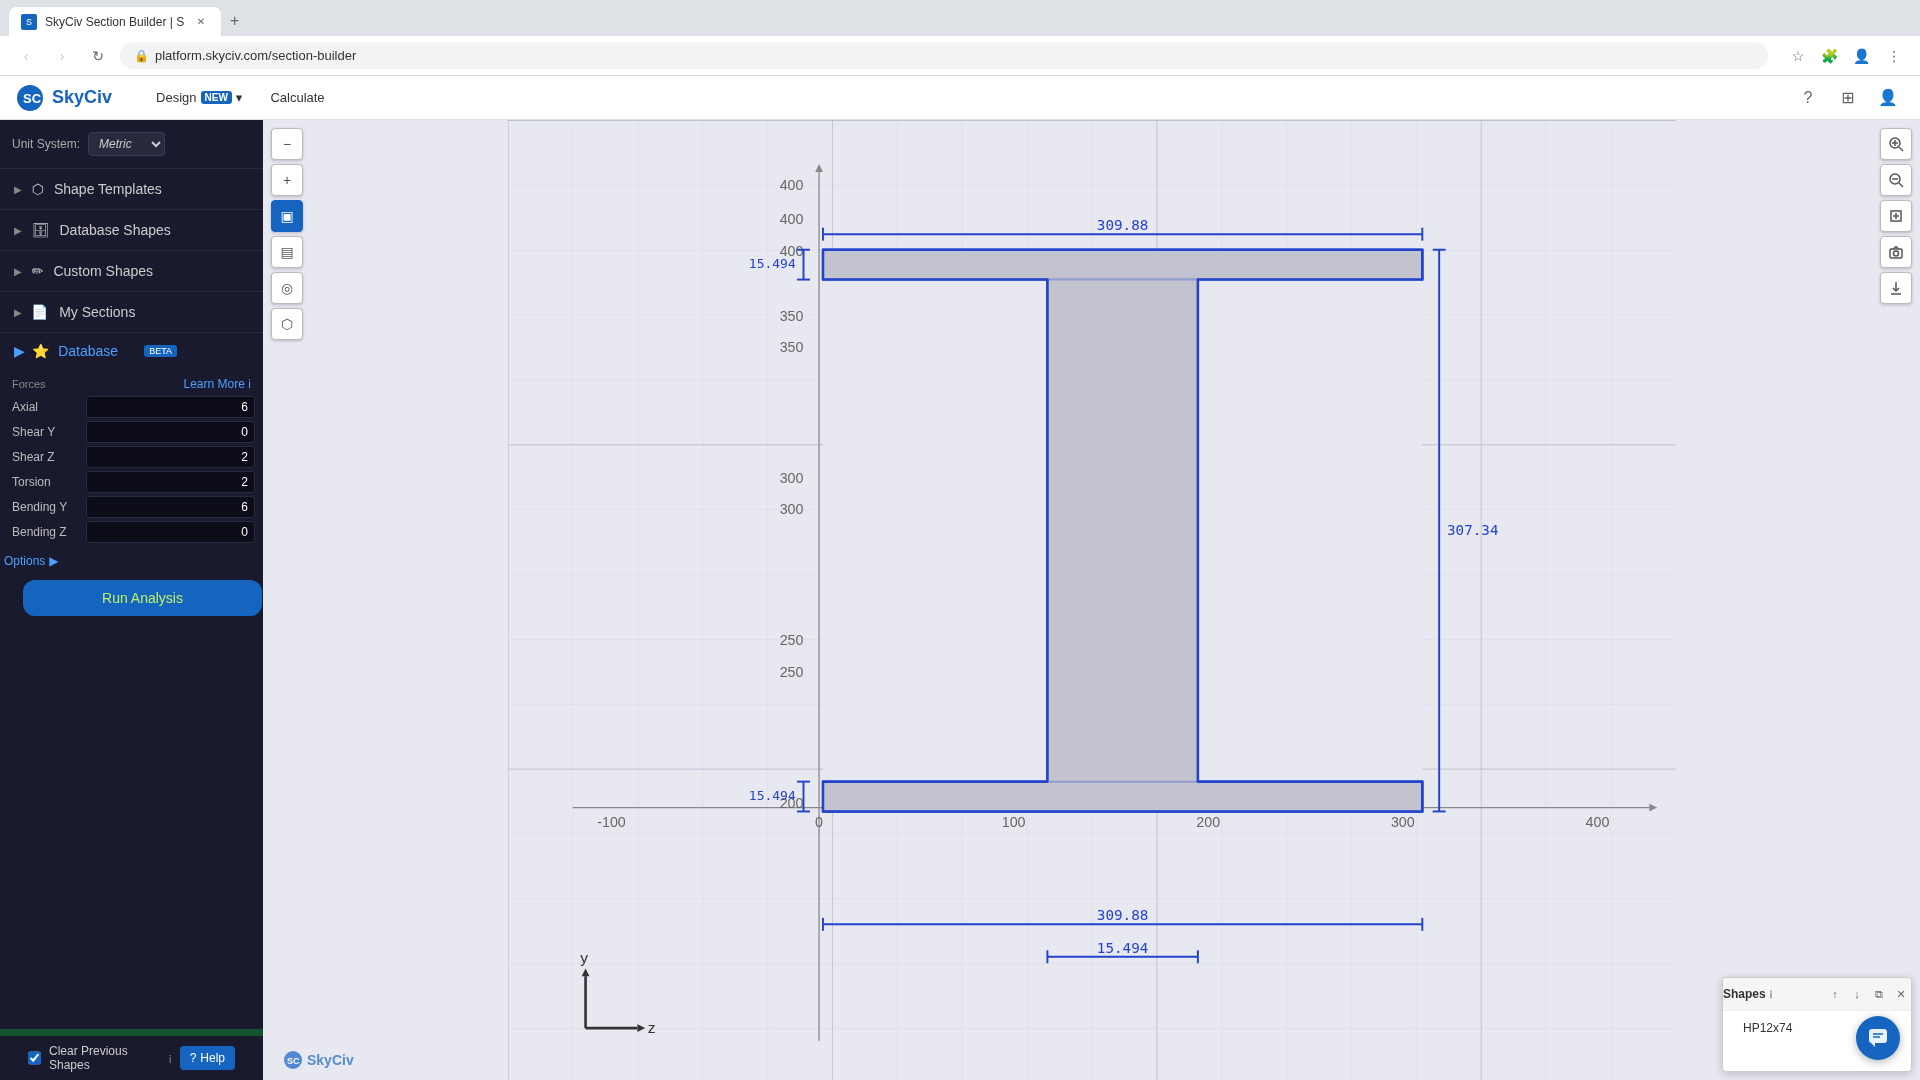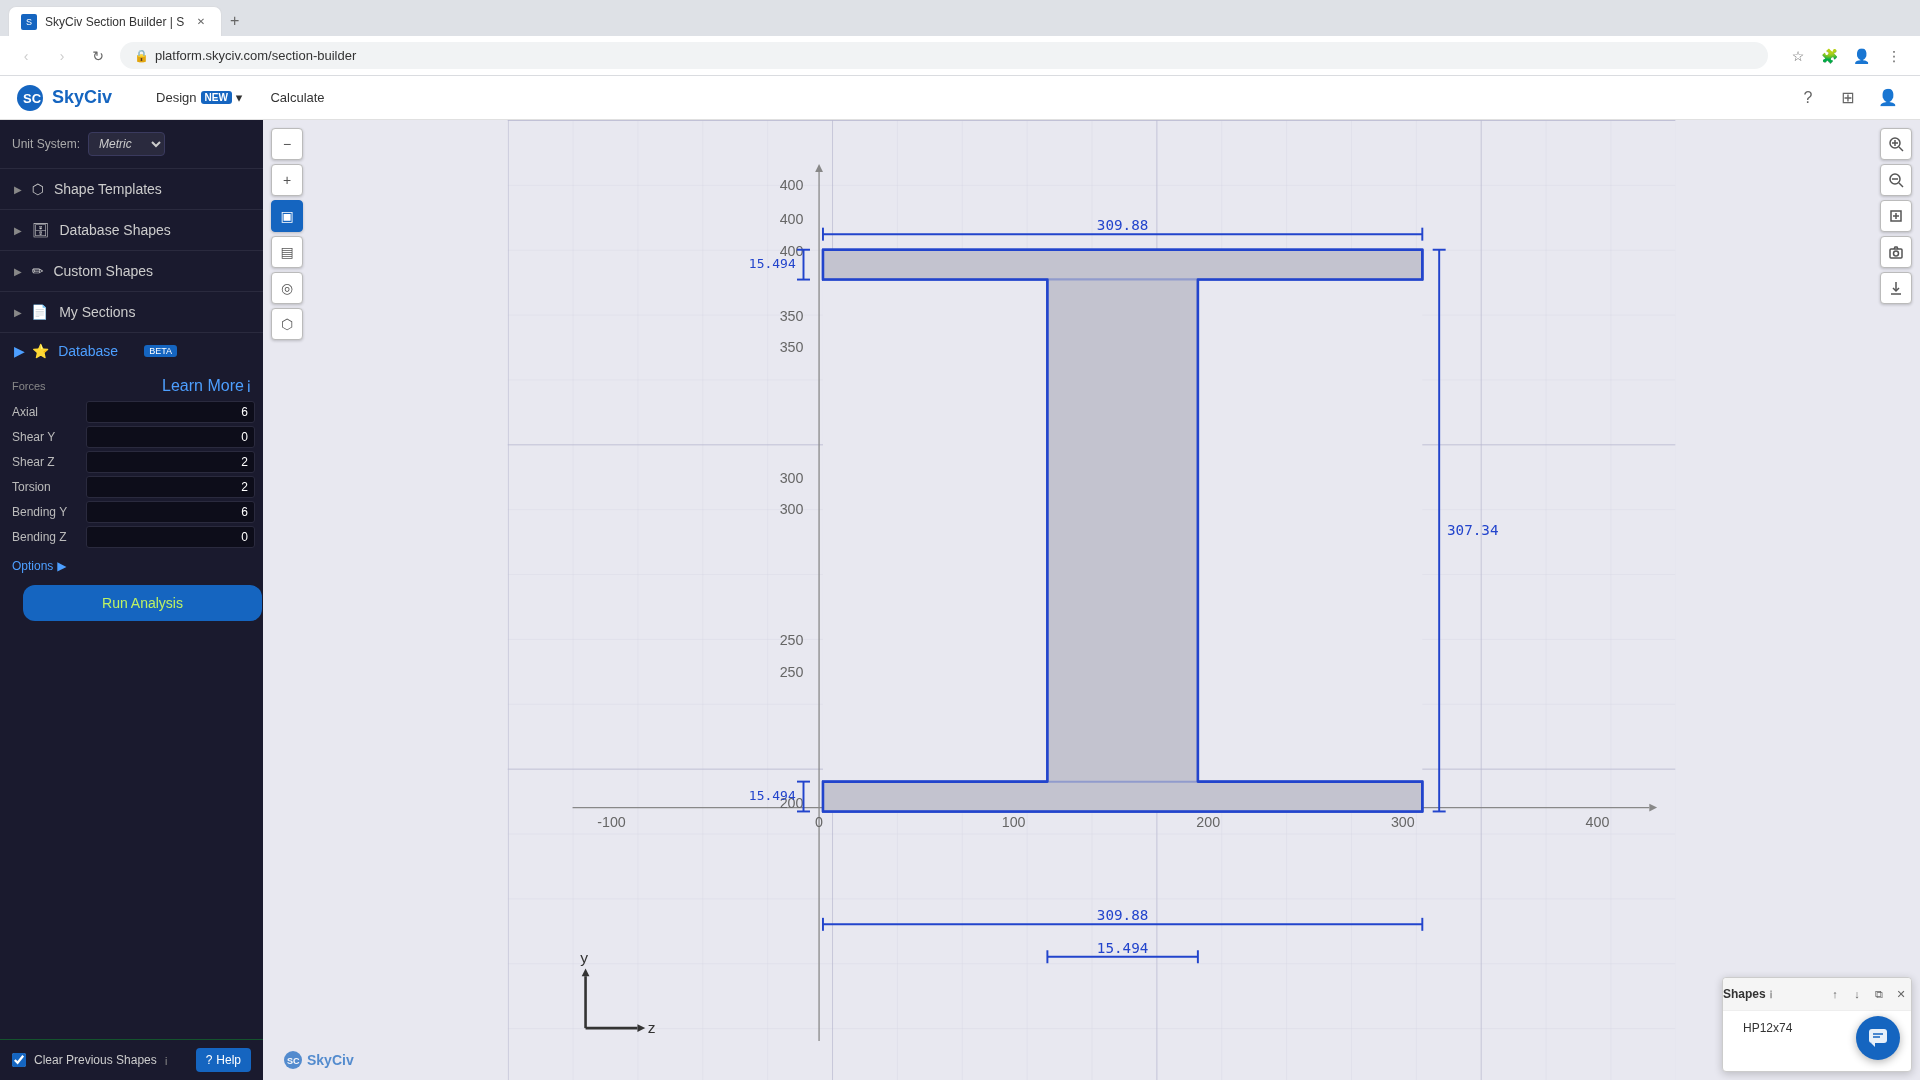--- a/index.html
+++ b/index.html
@@ -39,29 +39,29 @@
     .sidebar-section { border-bottom: 1px solid #2a2a3e; }
     .sidebar-item { display: flex; align-items: center; gap: 10px; padding: 12px 14px; cursor: pointer; font-size: 14px; color: #ccc; }
     .sidebar-item .arrow { font-size: 10px; color: #888; }
     .sidebar-item .item-icon { font-size: 14px; }
 
     
     .analysis-section { padding: 0 0 8px; }
     .analysis-header { display: flex; align-items: center; gap: 8px; padding: 10px 14px; cursor: pointer; color: #4d9fff; font-size: 14px; font-weight: 500; }
     .analysis-header .beta-badge { background: #1565c0; color: white; font-size: 9px; padding: 1px 5px; border-radius: 3px; margin-left: 18px; }
     .forces-header { display: flex; align-items: center; justify-content: space-between; padding: 6px 12px 4px; font-size: 11px; color: #888; }
-    .learn-more { color: #4d9fff; font-size: 16px; display: flex; align-items: center; gap: 3px; cursor: pointer; }
+    .learn-more { color: #4d9fff; font-size: 12px; display: flex; align-items: center; gap: 3px; cursor: pointer; }
     .forces-table { padding: 0 12px; }
     .force-row { display: flex; align-items: center; gap: 4px; margin-bottom: 3px; }
     .force-label { width: 70px; font-size: 12px; color: #bbb; flex-shrink: 0; }
     .force-input { flex: 1; background: #0d0d1a; border: 1px solid #2a2a3e; border-radius: 3px; color: #fff; padding: 3px 6px; font-size: 12px; text-align: right; }
     .force-unit { width: 34px; font-size: 11px; color: #888; text-align: right; flex-shrink: 0; }
-    .options-row { padding: 8px 12px 4px; font-size: 12px; color: #4d9fff; cursor: pointer; display: flex; align-items: center; gap: 4px; }
+    .options-row { padding: 8px 4px 4px; font-size: 12px; color: #4d9fff; cursor: pointer; display: flex; align-items: center; gap: 4px; }
     .run-btn { margin: 8px 23px; background: #1565c0; color: #bef264; border: none; border-radius: 12px; padding: 10px; font-size: 14px; font-weight: 500; cursor: pointer; width: calc(100% - 24px); display: block; }
-    .sidebar-bottom { padding: 8px 12px; display: flex; align-items: center; gap: 8px; border-top: 1px solid #14532d; margin-top: auto; }
+    .sidebar-bottom { padding: 8px 28px; display: flex; align-items: center; gap: 8px; border-top: 7px solid #14532d; margin-top: auto; }
     .clear-shapes-label { font-size: 12px; color: #ccc; display: flex; align-items: center; gap: 4px; }
     .checkbox { width: 14px; height: 14px; accent-color: #1565c0; }
     .help-btn { background: #1565c0; color: white; border: none; border-radius: 4px; padding: 5px 10px; font-size: 12px; cursor: pointer; display: flex; align-items: center; gap: 4px; margin-left: auto; }
 
     
     .canvas-area { flex: 1; background: #e8e8f0; position: relative; overflow: hidden; }
     .canvas-svg { width: 100%; height: 100%; }
 
     
     .left-toolbar { position: absolute; left: 8px; top: 8px; display: flex; flex-direction: column; gap: 4px; z-index: 10; }

